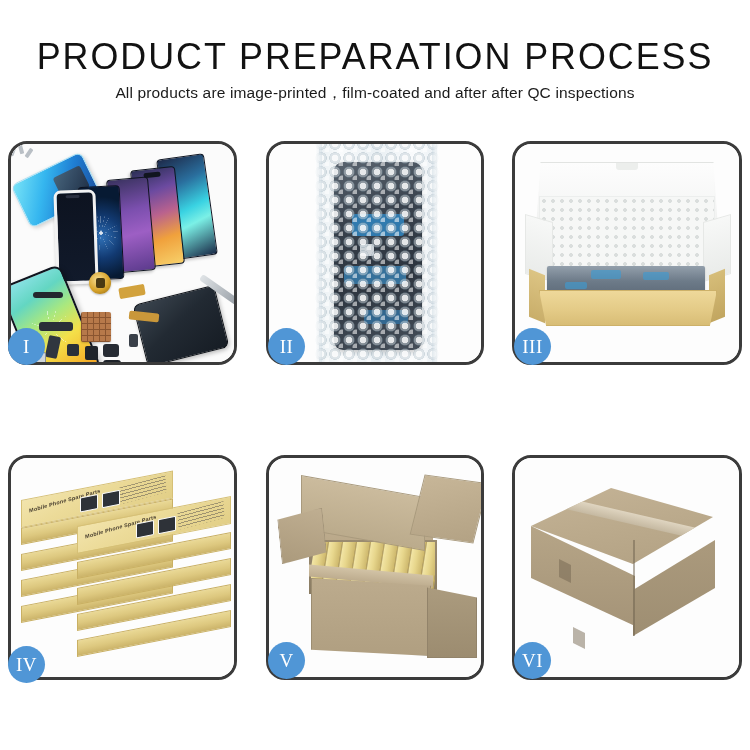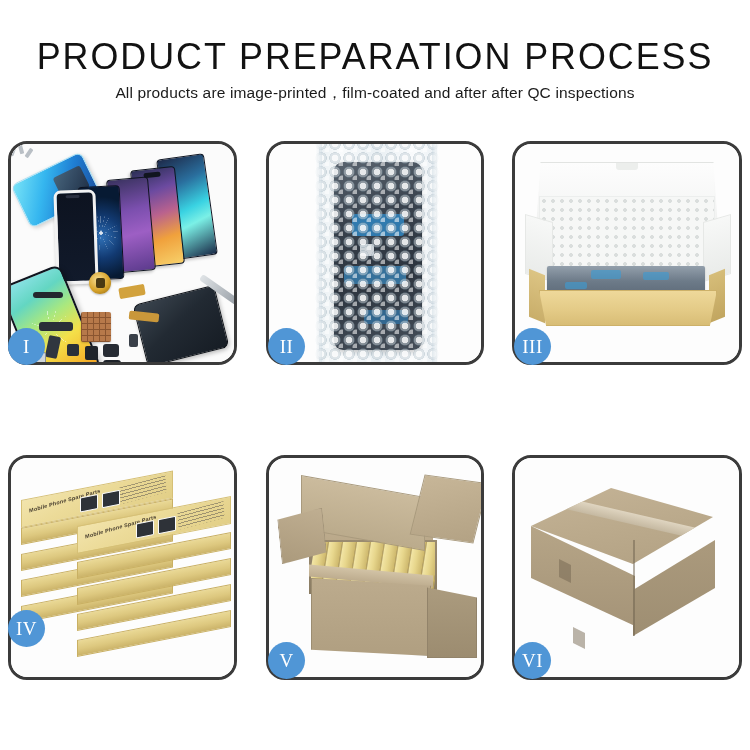--- a/index.html
+++ b/index.html
@@ -62,21 +62,21 @@
     font-family:"Liberation Serif","DejaVu Serif",serif;
     font-size:19px;
     display:flex;align-items:center;justify-content:center;
     letter-spacing:.5px;
     z-index:40;
     line-height:1;
   }
   .b1{left:8px; top:328px;}
   .b2{left:268px;top:328px;text-align:center;}
   .b3{left:514px;top:328px;}
-  .b4{left:8px; top:610px;}
+  .b4{left:8px; top:646px;}
   .b5{left:268px;top:642px;}
   .b6{left:514px;top:642px;}
 
   
   .p1 .stage{background:#fbfbfb;}
   .ph{position:absolute;border-radius:4px;}
   
   .ph-a{ 
     left:152px;top:12px;width:46px;height:100px;
     background:linear-gradient(160deg,#1d2a4a 0%,#2a6f9e 28%,#39d2e2 52%,#7bf0e6 66%,#1a2b48 100%);

